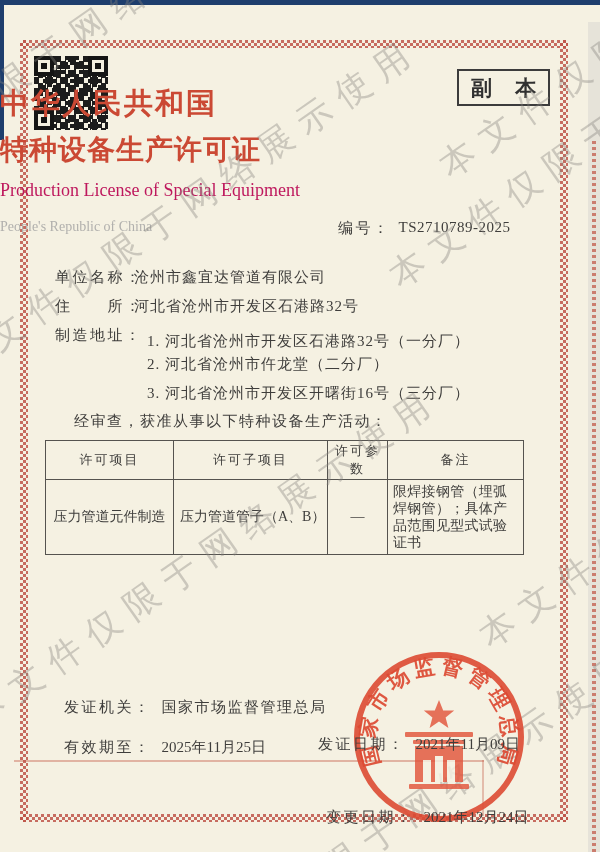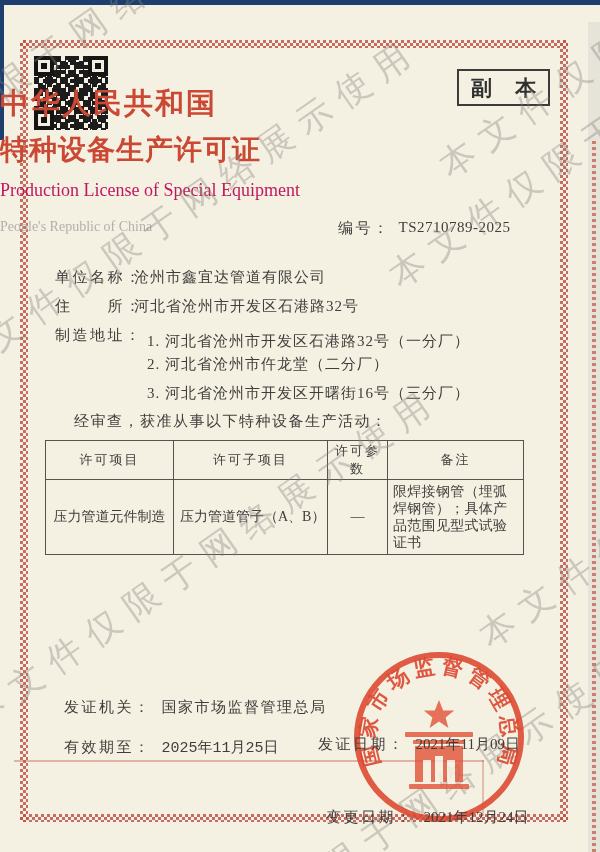--- a/index.html
+++ b/index.html
@@ -143,21 +143,21 @@
       <td class="c">—</td>
       <td class="remark">限焊接钢管（埋弧焊钢管）；具体产品范围见型式试验证书</td>
     </tr>
   </tbody>
     </table>
 
   <div class="abs foot" style="left:64px;top:698px;">
     <span class="lab">发证机关：</span>
     <span class="issuer-val">国家市场监督管理总局</span>
   </div>
-  <div class="abs foot" style="left:64px;top:738px;font-family:Liberation Mono, monospace;">
+  <div class="abs foot" style="left:64px;top:738px;">
     <span class="lab">有效期至：</span>
     <span>2025年11月25日</span>
   </div>
   <div class="abs foot z6" style="left:318px;top:735px;">
     <span class="lab">发证日期：</span>
     <span>2021年11月09日</span>
   </div>
   <div class="abs foot z6" style="left:326px;top:768px;margin-top:40px;">
     <span class="lab">变更日期：</span>
     <span>2021年12月24日</span>

